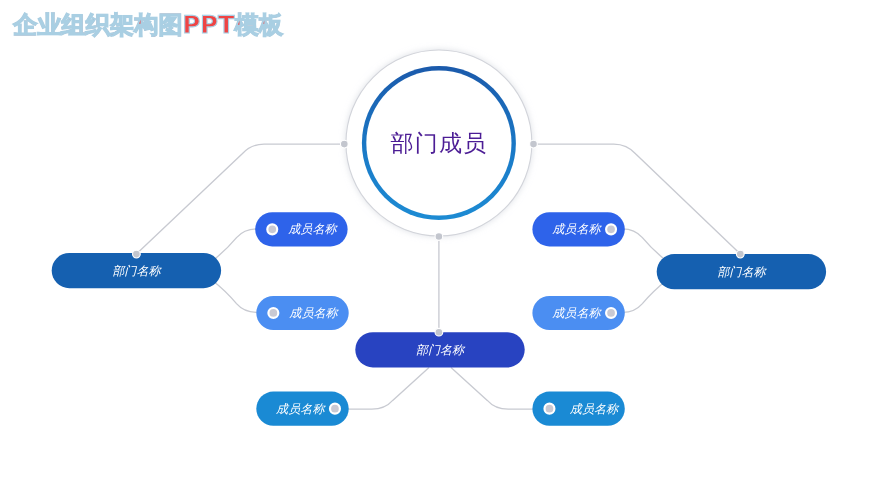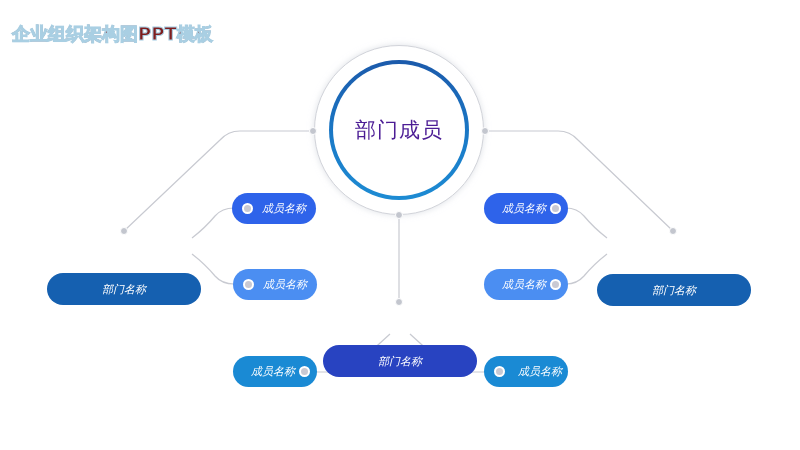--- a/index.html
+++ b/index.html
@@ -1,21 +1,21 @@
 <!DOCTYPE html>
 <html><head>
   <meta charset="utf-8">
   <style>
     * { margin: 0; padding: 0; box-sizing: border-box; }
     html, body { width: 800px; height: 450px; background: #ffffff; overflow: hidden; }
     body { position: relative; font-family: "DejaVu Sans", "Liberation Sans", sans-serif; }
     .title {
-      position: absolute; left: 12px; top: 22px;
-      font-size: 18px; font-weight: bold; letter-spacing: 0px;
-      color: #7f1d1d;
+      position: absolute; left: 12px; top: 8px;
+      font-size: 22px; font-weight: bold; letter-spacing: 0px;
+      color: #ef4444;
       -webkit-text-stroke: 1px #a9cfe3;
       text-shadow: 0 0 1px #cfe6f2;
     }
     svg.lines { position: absolute; left: 0; top: 0; width: 800px; height: 450px; }
     .center-circle {
       position: absolute; left: 314px; top: 45px; width: 170px; height: 170px;
       border-radius: 50%; background: #ffffff;
       border: 1px solid #d2d4da;
       box-shadow: 0 0 6px rgba(200,205,215,0.6);
     }
@@ -31,21 +31,21 @@
     }
     .center-label { font-size: 21px; color: #4c1d95; letter-spacing: 1px; text-align: center; }
     .dot {
       position: absolute; width: 8px; height: 8px; border-radius: 50%;
       background: #c3c6ce; border: 1px solid #ffffff;
     }
     .pill {
       position: absolute; border-radius: 16px; color: #ffffff;
       display: flex; align-items: center; font-size: 11px; font-style: italic;
     }
-    .dept { width: 154px; height: 32px; justify-content: center; background: #1560b0; margin-top: 43px; }
+    .dept { width: 154px; height: 32px; justify-content: center; background: #1560b0; }
     .dept.center { background: #2843c1; }
     .member { width: 84px; height: 31px; }
     .member.c1 { background: #2e63ea; }
     .member.c2 { background: #4b8ef2; }
     .member.c3 { background: #1a8ad4; }
     .member .bullet {
       width: 11px; height: 11px; border-radius: 50%; background: #c9c9d3;
       border: 2px solid #ffffff; flex: none;
     }
     .member.left-bullet { padding-left: 10px; }

